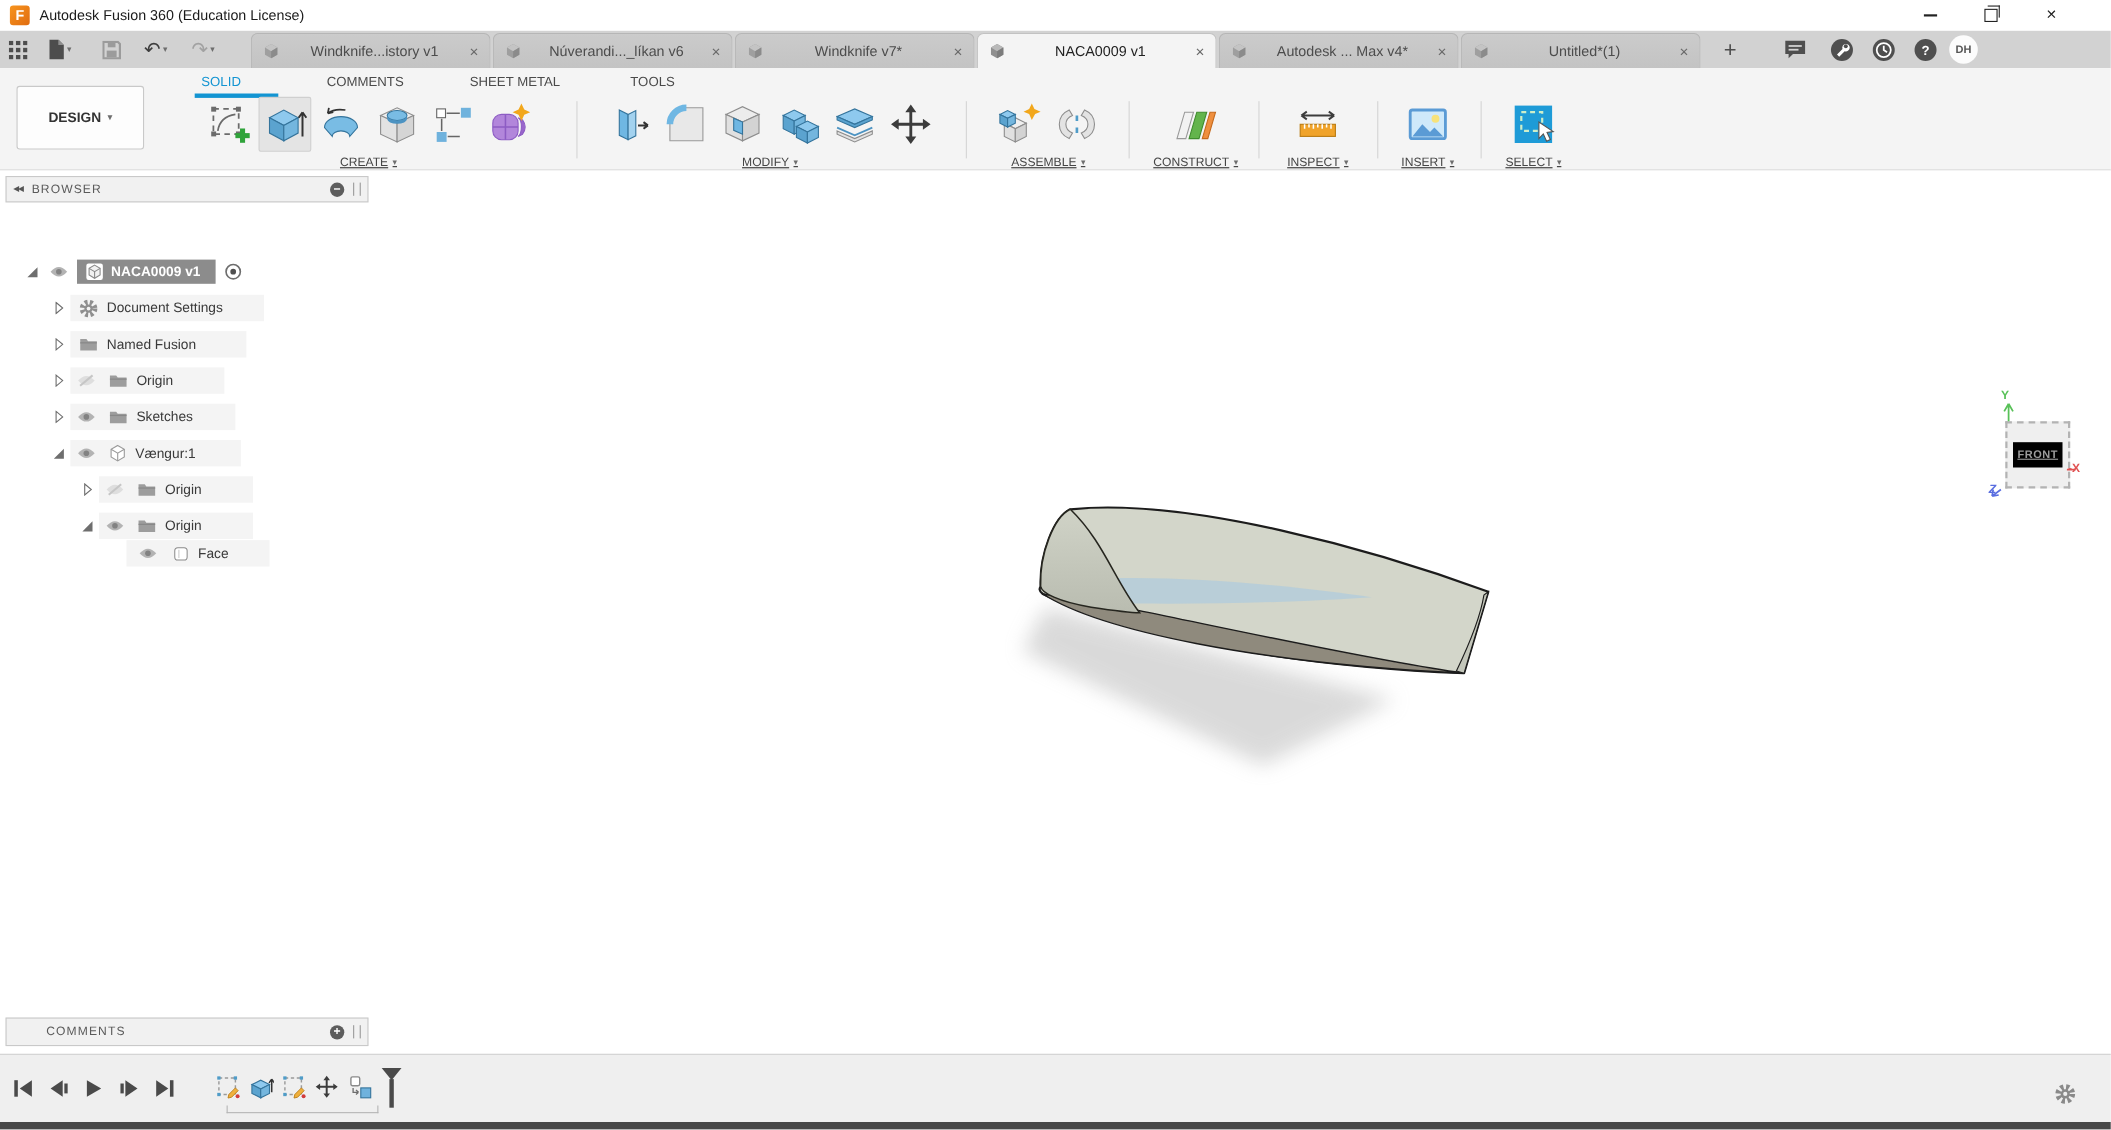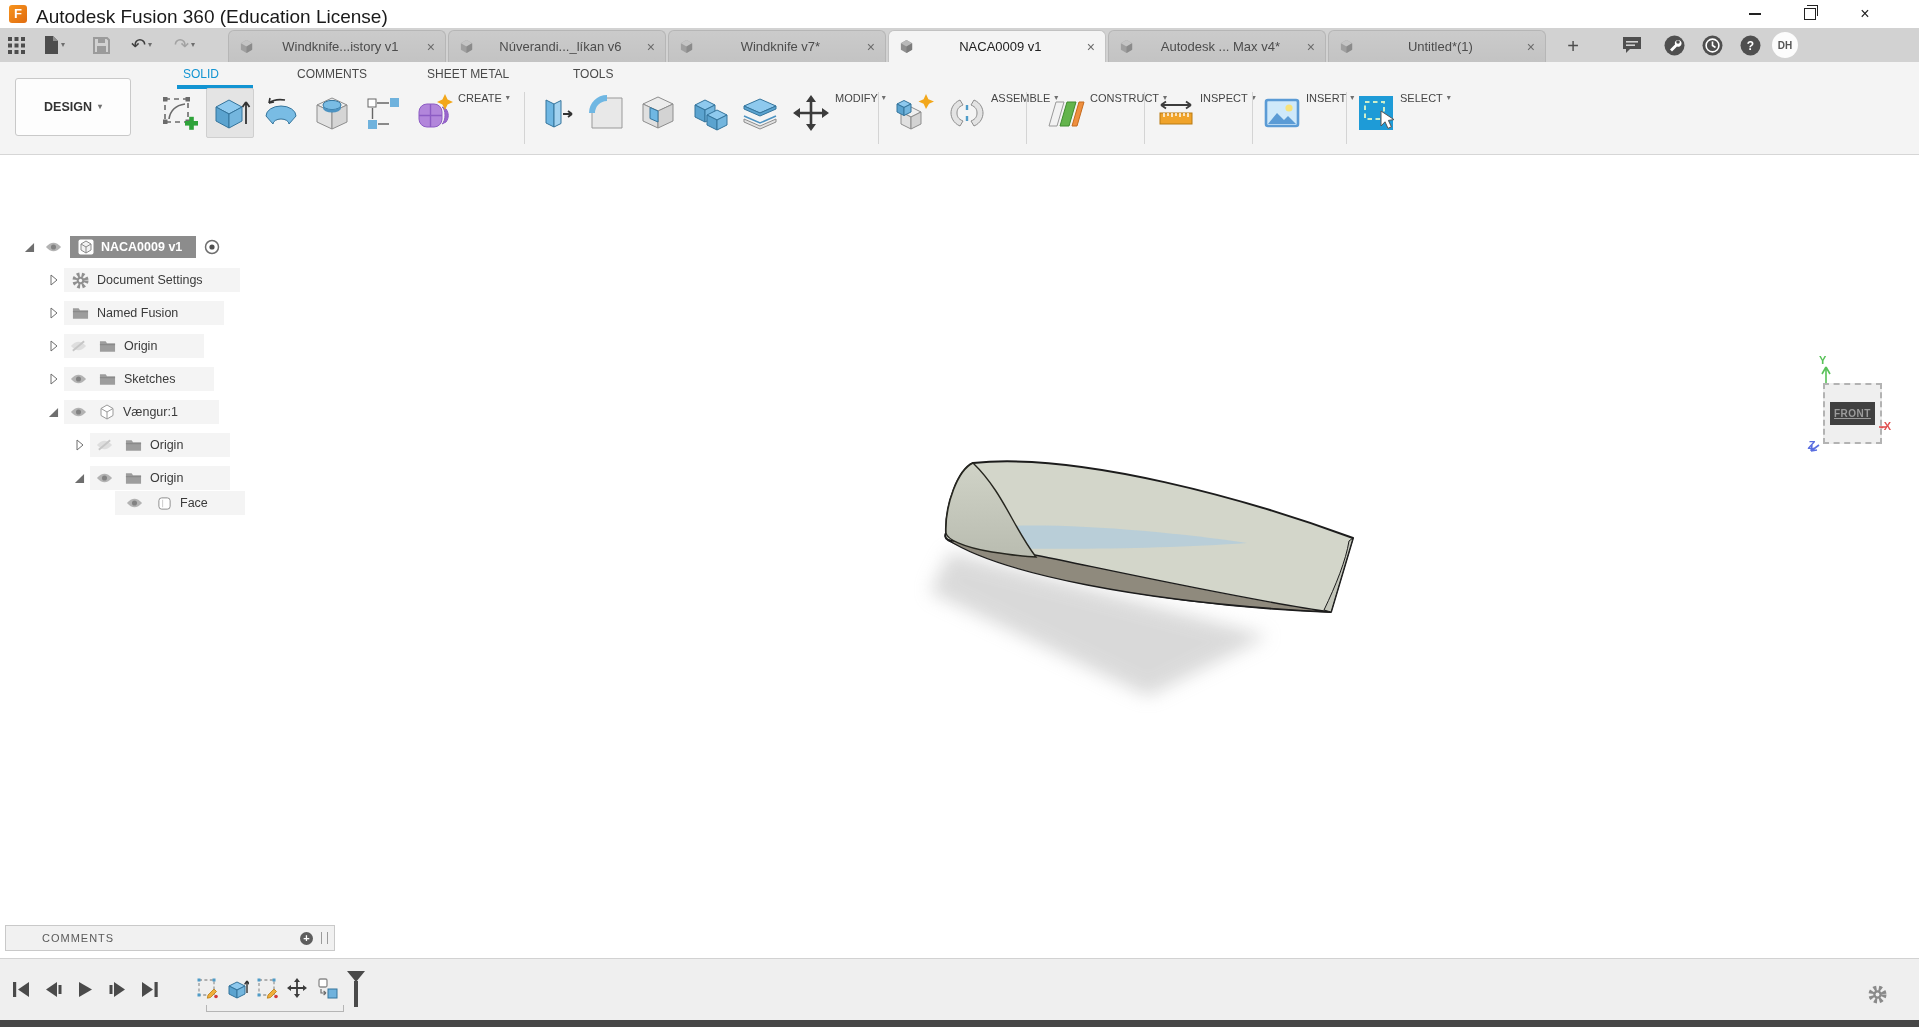--- a/index.html
+++ b/index.html
@@ -5,21 +5,21 @@
 <style>
   html,body{margin:0;padding:0;background:#fff;}
   #app{position:relative;width:1919px;height:1027px;overflow:hidden;
        font-family:"Liberation Sans",sans-serif;color:#333;background:#fff;
        -webkit-font-smoothing:antialiased;}
   
   #titlebar{position:absolute;left:0;top:0;width:1919px;height:28px;background:#fff;}
   #fusion-logo{position:absolute;left:9px;top:5px;width:18px;height:18px;border-radius:3px;
      background:linear-gradient(135deg,#f7941e,#e06c10);color:#fff;font-weight:bold;
      font-size:13px;text-align:center;line-height:18px;}
-  #window-title{position:absolute;left:36px;top:6px;font-size:19px;color:#1a1a1a;}
+  #window-title{position:absolute;left:36px;top:6px;font-size:13px;color:#1a1a1a;}
   .winbtn{position:absolute;top:0;width:44px;height:28px;display:flex;align-items:center;justify-content:center;cursor:default;}
   .wb-min{left:1733px;} .wb-res{left:1788px;} .wb-cls{left:1843px;}
   .minline{width:12px;height:2px;background:#222;}
   .resbox{width:10px;height:10px;border:1.5px solid #222;position:relative;background:#fff;}
   .resbox:before{content:"";position:absolute;left:2px;top:-4px;width:10px;height:10px;border:1.5px solid #222;border-bottom:none;border-left:none;}
   .clsx{font-size:16px;color:#222;line-height:1;}
   
   #appbar{position:absolute;left:0;top:28px;width:1919px;height:34px;background:#d2d2d2;}
   .abicon{position:absolute;top:5px;height:24px;display:flex;align-items:center;gap:2px;color:#4d4d4d;}
   .caret{font-size:8px;color:#6e6e6e;line-height:1;}
@@ -35,21 +35,21 @@
   .rndicon{position:absolute;top:6px;width:24px;height:22px;display:flex;align-items:center;justify-content:center;}
   #avatar{position:absolute;left:1772px;top:4px;width:26px;height:26px;border-radius:50%;background:#fcfcfc;
        color:#555;font-size:10px;font-weight:bold;display:flex;align-items:center;justify-content:center;}
   
   #ribbon{position:absolute;left:0;top:62px;width:1919px;height:93px;background:#f4f4f4;border-bottom:1px solid #d6d6d6;box-sizing:border-box;}
   #design-box{position:absolute;left:15px;top:16px;width:114px;height:56px;background:#fdfdfd;border:1px solid #c9c9c9;border-radius:3px;
        display:flex;align-items:center;justify-content:center;gap:6px;font-size:12.5px;font-weight:bold;color:#333;}
   .rtab{position:absolute;top:3px;height:18px;font-size:12px;color:#4a4a4a;display:flex;align-items:center;}
   .rtab.active{color:#1294d2;}
   #rtab-underline{position:absolute;left:177px;top:23px;width:76px;height:4px;background:#1294d2;}
-  .rgroup{position:absolute;top:26px;display:flex;flex-direction:row;align-items:flex-start;}
+  .rgroup{position:absolute;top:26px;display:flex;flex-direction:column;align-items:center;text-decoration:underline;}
   .ricons{display:flex;align-items:flex-start;gap:3px;height:50px;}
   .icell{width:46px;height:48px;display:flex;align-items:center;justify-content:center;border:1px solid transparent;border-radius:2px;}
   .icell.selected{background:#e4e4e4;border-color:#cfcfcf;}
   .rlabel{margin-top:4px;font-size:11px;color:#454545;display:flex;align-items:center;gap:4px;}
   .rdiv{position:absolute;top:30px;width:1px;height:52px;background:#d4d4d4;}
   
   #canvas{position:absolute;left:0;top:155px;width:1919px;height:803px;background:#fff;}
   
   .panelhdr{position:absolute;left:5px;width:330px;height:24px;background:#f1f1f1;border:1px solid #c9c9c9;
        box-sizing:border-box;display:flex;align-items:center;padding:0 6px;gap:8px;}
@@ -61,21 +61,21 @@
   .collapse-gl{font-size:7px;color:#555;letter-spacing:-1px;}
   
   .trow{position:absolute;height:26px;display:flex;align-items:center;font-size:12.5px;color:#3a3a3a;}
   .tband{position:absolute;height:24px;background:#f4f4f4;}
   .tlab{margin-left:8px;white-space:nowrap;}
   .selbox{background:#8c8c8c;color:#fff;font-weight:bold;padding:3px 14px 3px 8px;display:flex;align-items:center;gap:7px;}
   .ticon{display:flex;align-items:center;justify-content:center;}
   
   #viewcube{position:absolute;left:1823px;top:228px;width:55px;height:57px;border:2px dashed #b3b3b3;
        background:rgba(234,234,234,.75);display:flex;align-items:center;justify-content:center;}
-  #viewcube-inner{background:#404040;padding:6px 4px;font-size:10px;font-weight:bold;color:#9b9b9b;letter-spacing:.5px;text-decoration:underline;}
+  #viewcube-inner{background:#000000;padding:6px 4px;font-size:10px;font-weight:bold;color:#9b9b9b;letter-spacing:.5px;text-decoration:underline;}
   .axis{position:absolute;font-size:11px;font-weight:bold;}
   
   #timeline{position:absolute;left:0;top:958px;width:1919px;height:62px;background:#efefef;border-top:1px solid #d2d2d2;box-sizing:border-box;}
   .pbtn{position:absolute;top:20px;width:22px;height:20px;display:flex;align-items:center;justify-content:center;}
   .fbtn{position:absolute;top:16px;width:24px;height:26px;display:flex;align-items:center;justify-content:center;}
   #tl-bracket{position:absolute;left:206px;top:46px;width:136px;height:6px;border-left:1px solid #b5b5b5;
        border-right:1px solid #b5b5b5;border-bottom:1px solid #b5b5b5;}
   #tl-marker{position:absolute;left:347px;top:12px;width:18px;height:36px;}
   #tl-marker .stem{position:absolute;left:7px;top:10px;width:4px;height:26px;background:#4a4a4a;}
   #tl-marker .head{position:absolute;left:0;top:0;width:0;height:0;border-left:9px solid transparent;
@@ -499,20 +499,27 @@
     </div>
     <svg style="position:absolute;left:1795px;top:190px" width="110" height="110" viewBox="0 0 110 110">
       <path d="M31 38 V22 M31 22 l-4 7 M31 22 l4 7" stroke="#58c158" stroke-width="1.6" fill="none"></path>
       <path d="M24 100 l-8 6 M16 106 l6 -1 M16 106 l1 -6" stroke="#5a6ee0" stroke-width="1.6" fill="none"></path>
       <path d="M84 82 h8" stroke="#e05252" stroke-width="1.6"></path>
     </svg>
     <span class="axis" style="left:1819px;top:199px;color:#58c158">Y</span>
     <span class="axis" style="left:1880px;top:265px;color:#e05252">-X</span>
     <span class="axis" style="left:1808px;top:284px;color:#5a6ee0;font-style:italic">Z</span>
 
+    <div class="panelhdr" style="top:5px">
+      <span class="collapse-gl">◀◀</span>
+      <span class="ph-title">BROWSER</span>
+      <span class="ph-spacer"></span>
+      <span class="circbtn">−</span>
+      <span class="grip"></span>
+    </div>
 
     <div>
 
       <div class="trow" style="left:0;top:79px">
         <span class="ticon" style="margin-left:24px">
             <svg width="11" height="11" viewBox="0 0 12 12">
               <path d="M11 1 V11 H1Z" fill="#6e6e6e"></path>
             </svg>
           </span>
         <span class="ticon" style="margin-left:10px">

